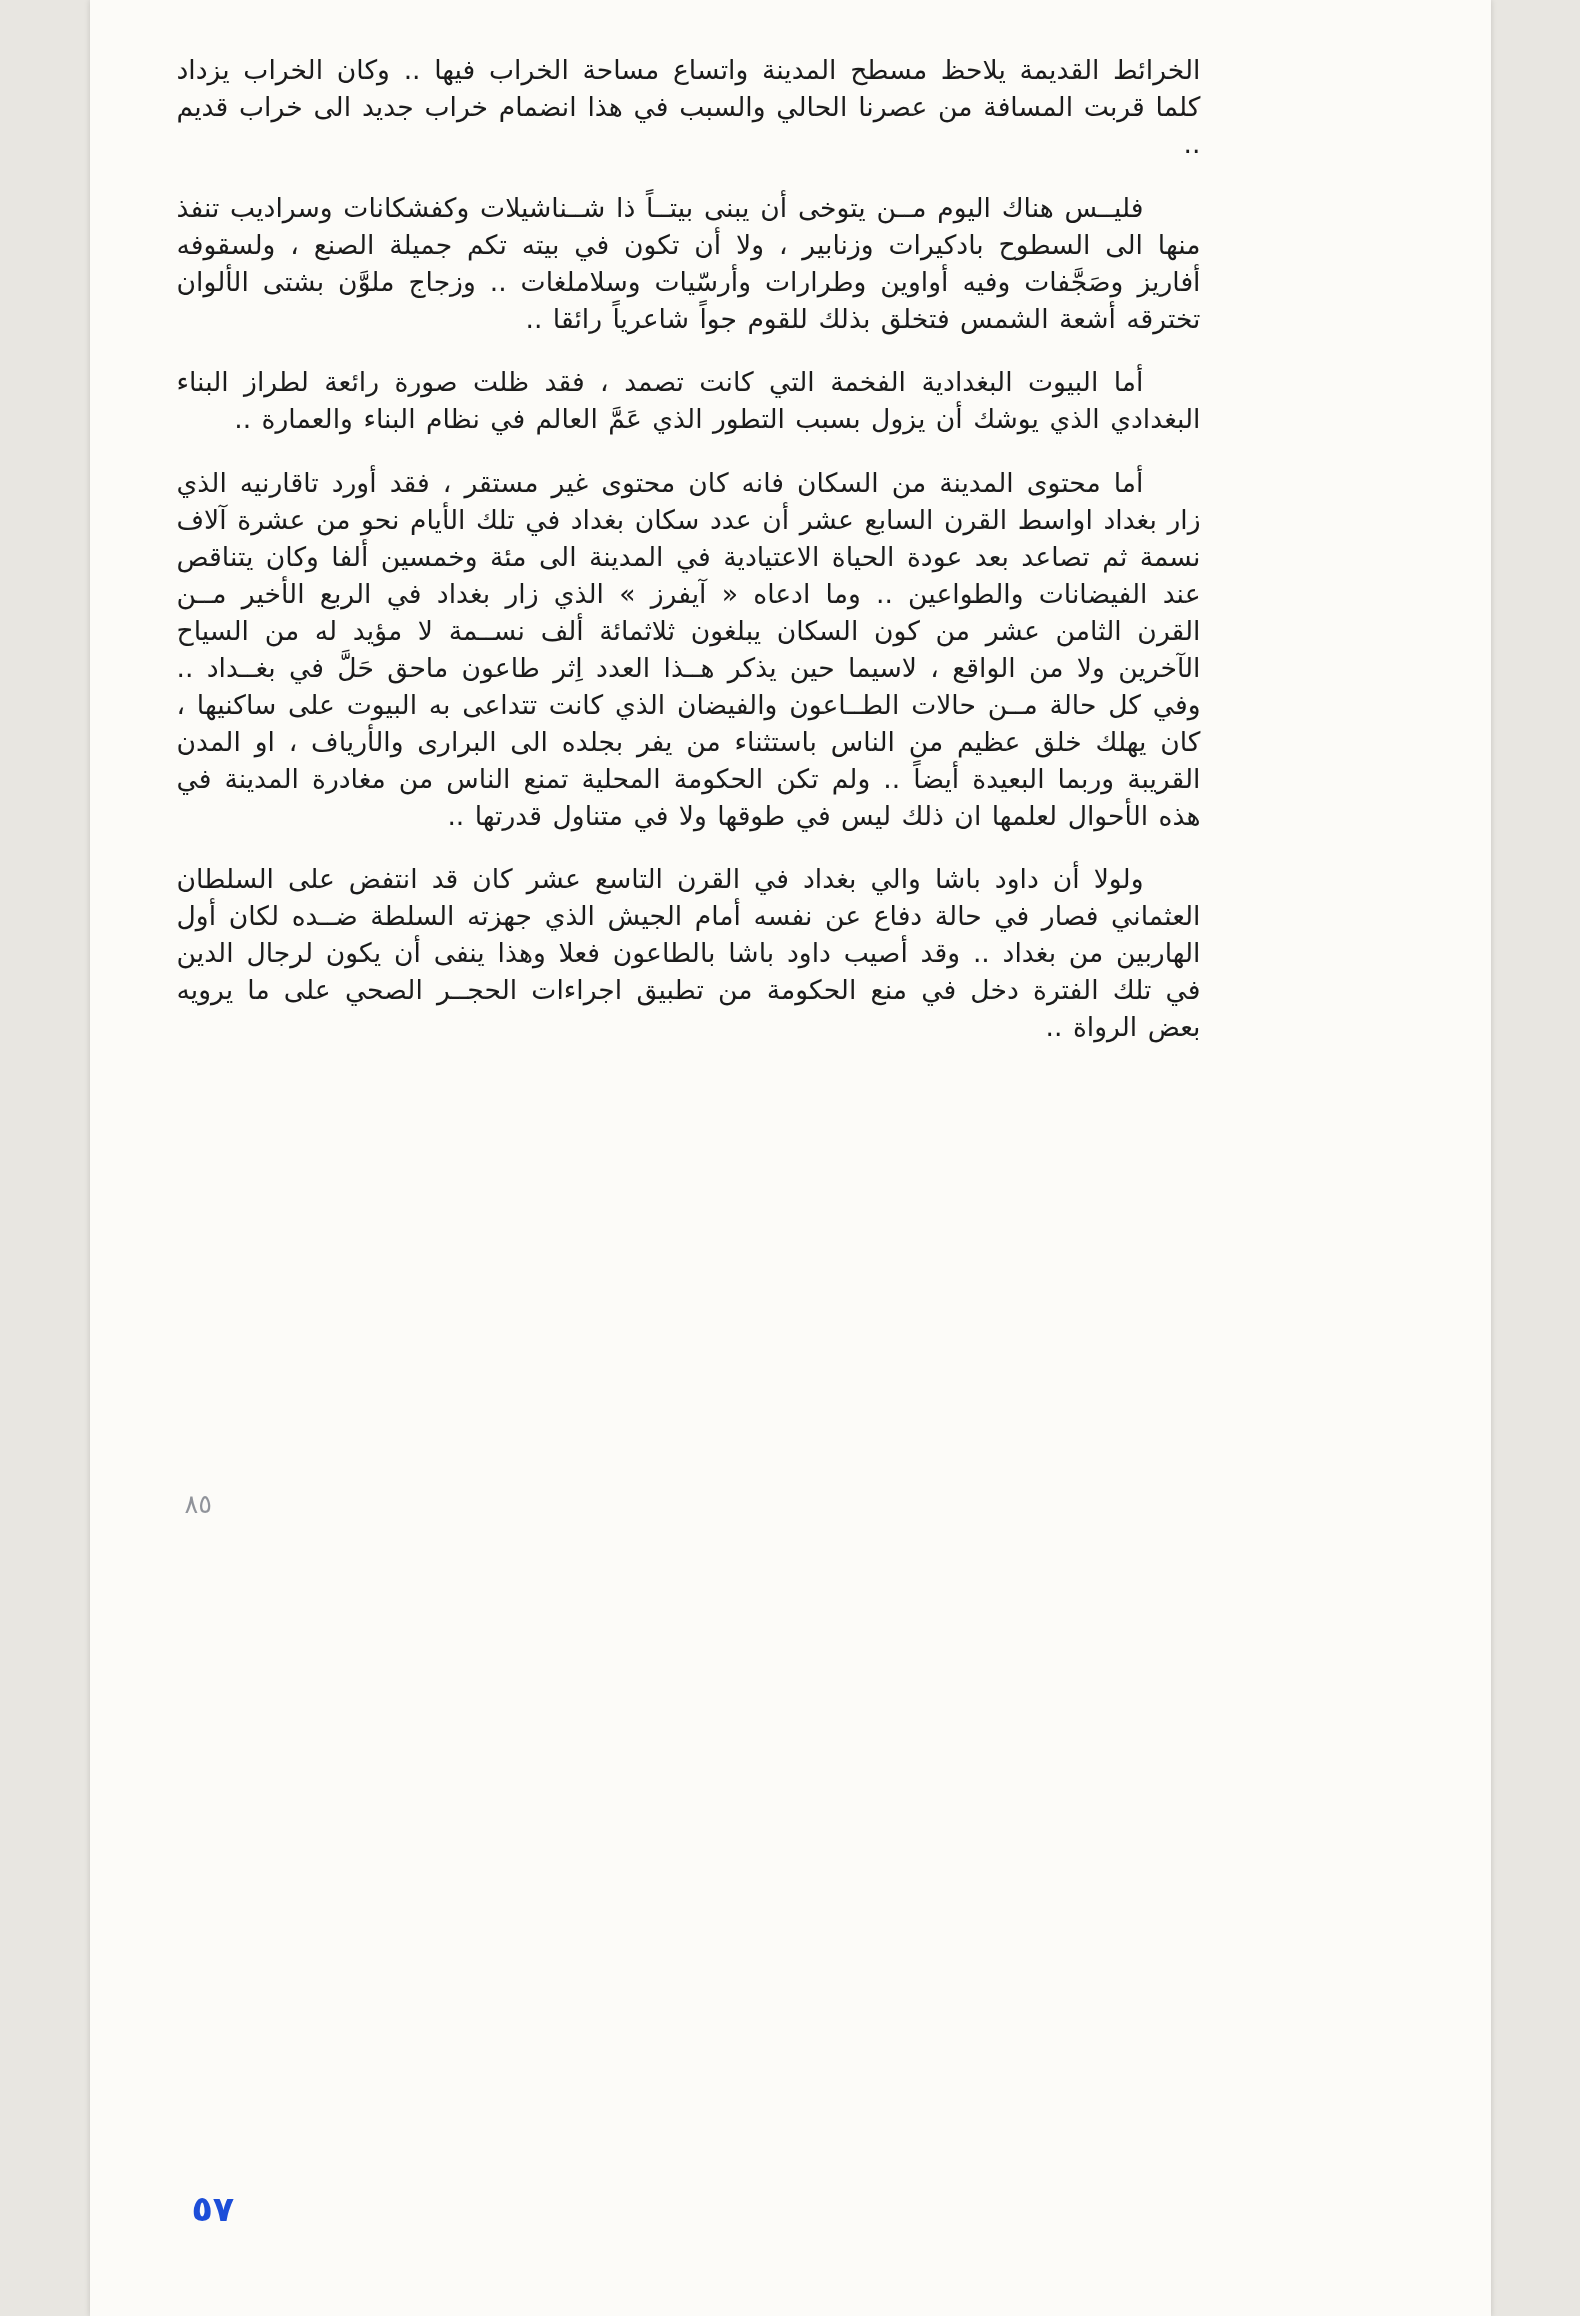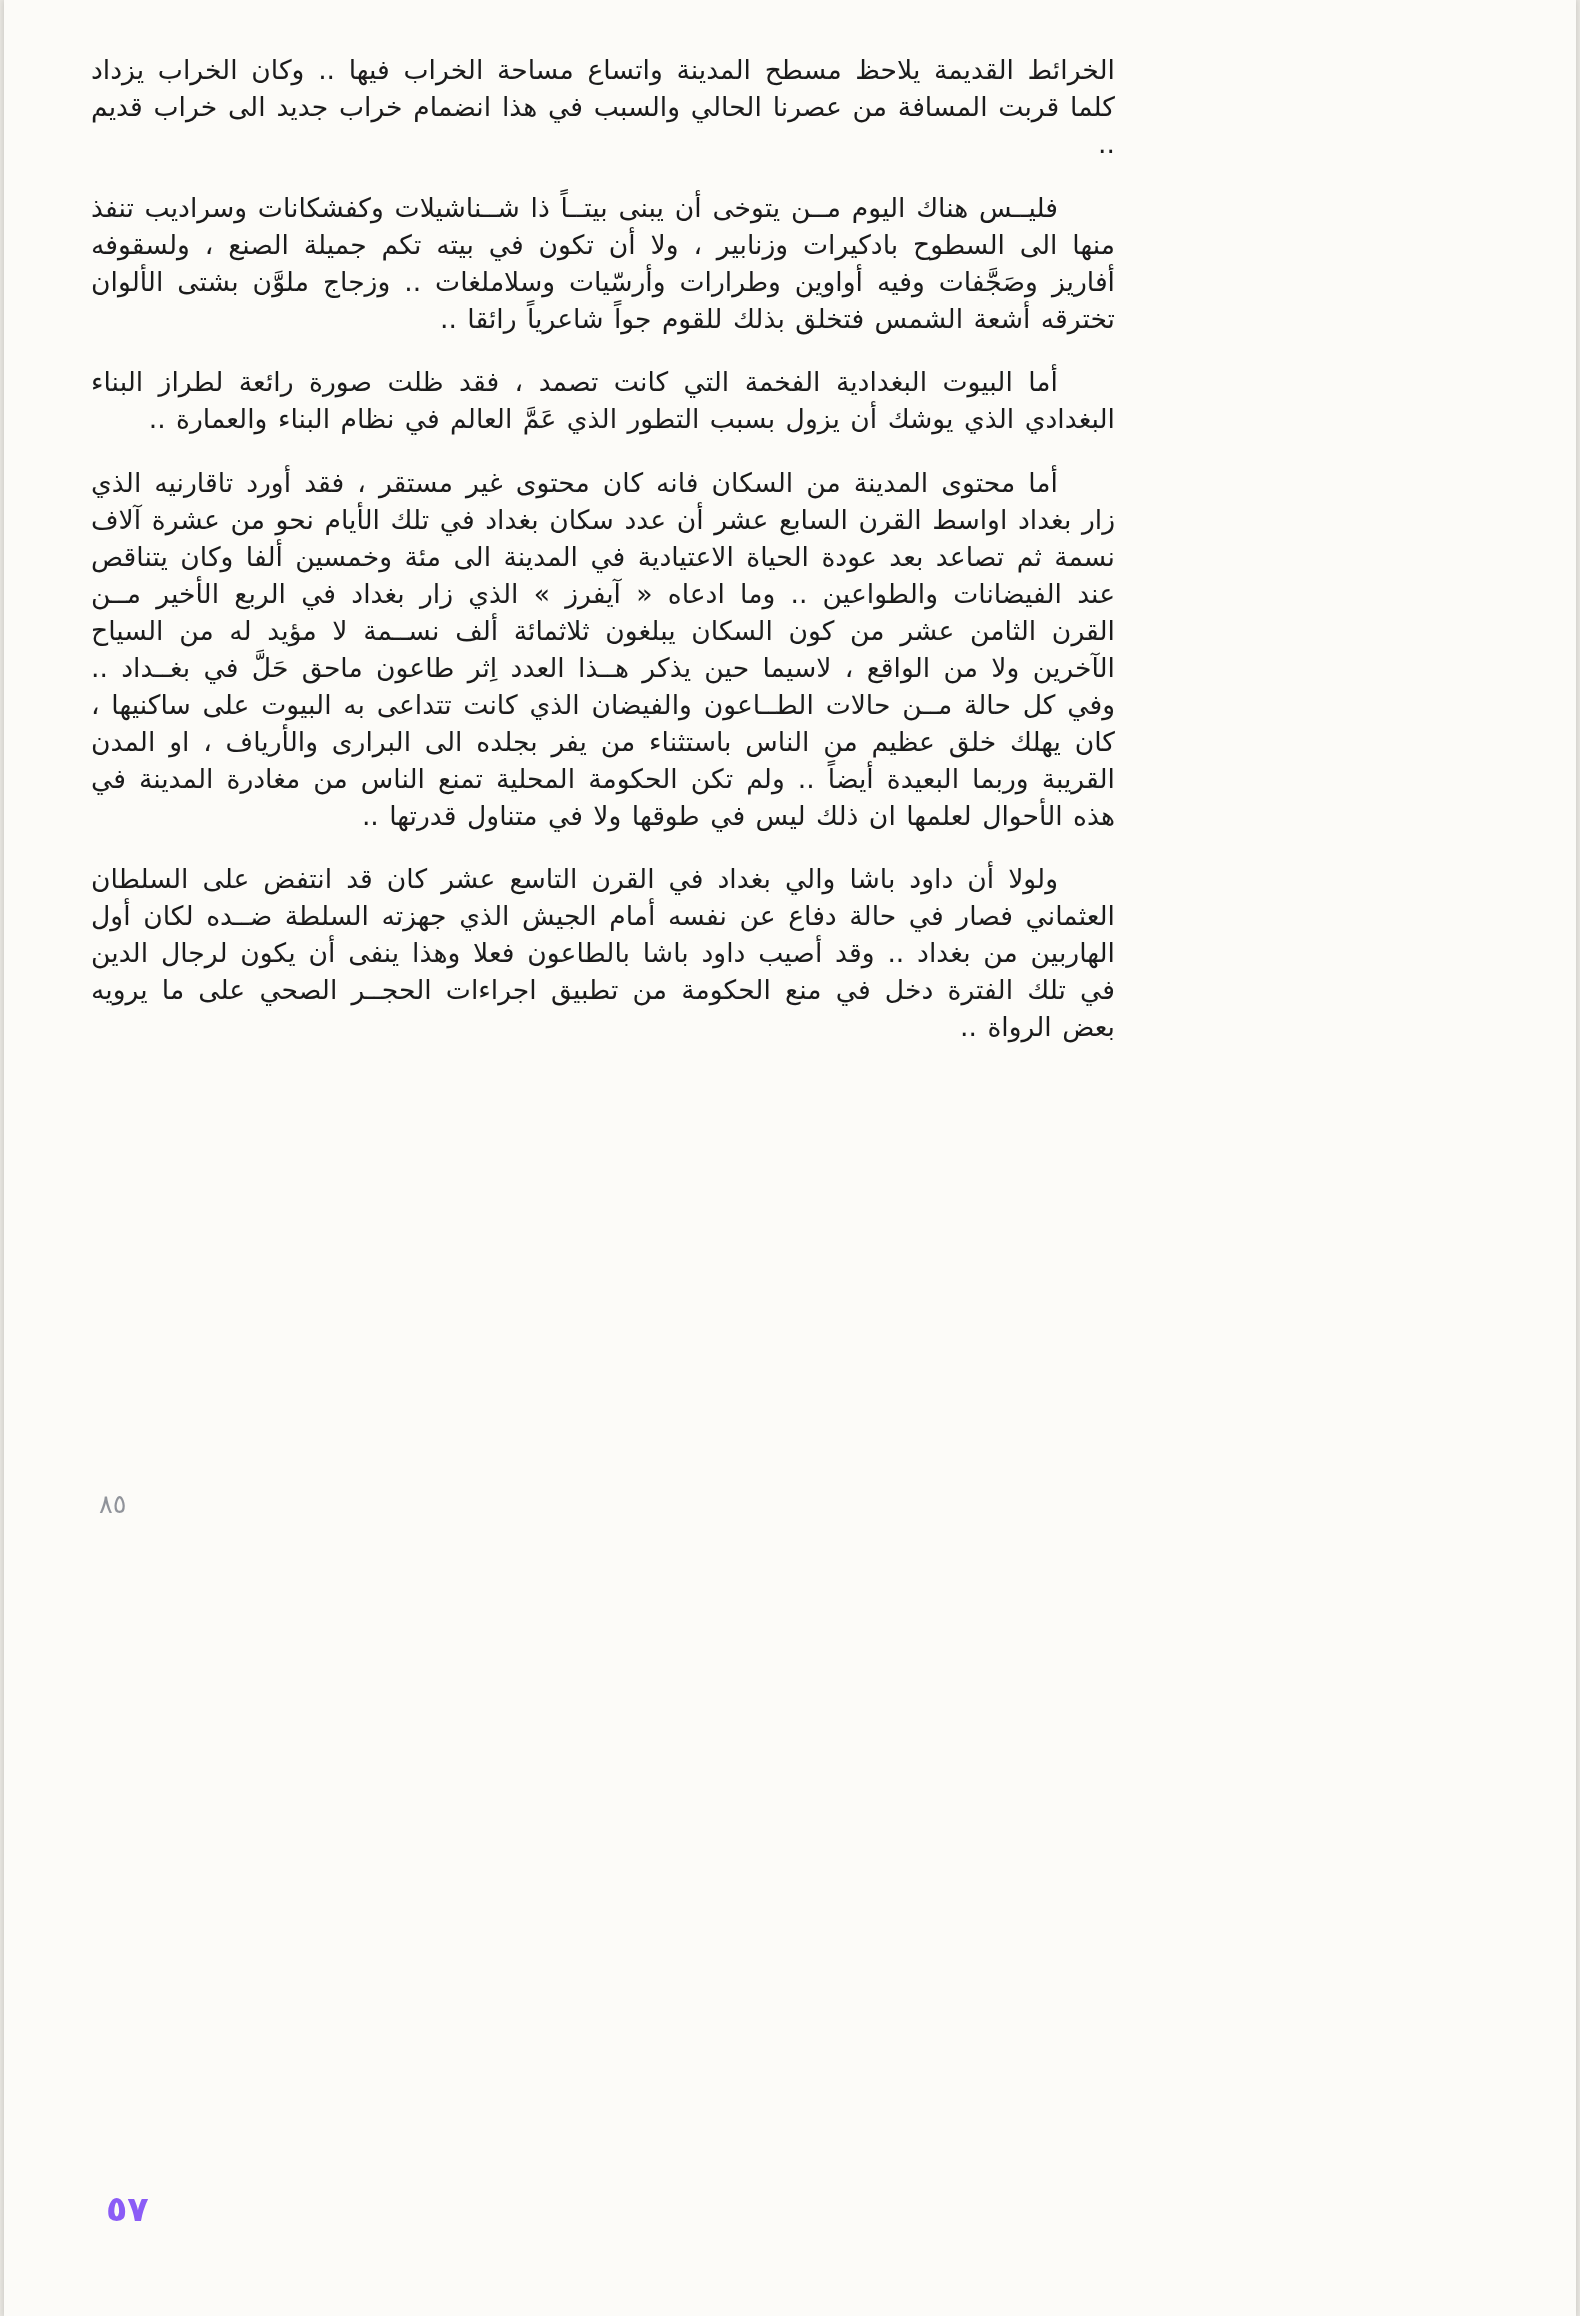--- a/index.html
+++ b/index.html
@@ -2,21 +2,21 @@
 <html lang="ar"><head>
 <meta charset="utf-8">
 <style>
   html, body {
     margin: 0;
     padding: 0;
     background: #e8e6e1;
   }
   .page {
     position: relative;
-    width: 1572px;
+    width: 1401px;
     height: 2317px;
     margin: 0 auto;
     background: #fcfbf8;
     box-shadow: 0 0 5.9px rgba(0,0,0,0.15);
     overflow: hidden;
     font-family: "DejaVu Sans", sans-serif;
     color: #1b1b1b;
   }
   .text-block {
     position: absolute;
@@ -36,21 +36,21 @@
   .text-block p + p {
     text-indent: 57px; 
   }
   .page-number {
     position: absolute;
     left: 102px;
     top: 2189px;
     font-size: 35px;
     font-weight: bold;
     direction: rtl;
-    color: #8b5cf6;
+    color: #1d4ed8;
   }
   .bleed-mark {
     position: absolute;
     left: 95px;
     top: 1489px;
     font-size: 25.6px;
     direction: rtl;
     color: #0f172a;
     opacity: 0.45;
   }

